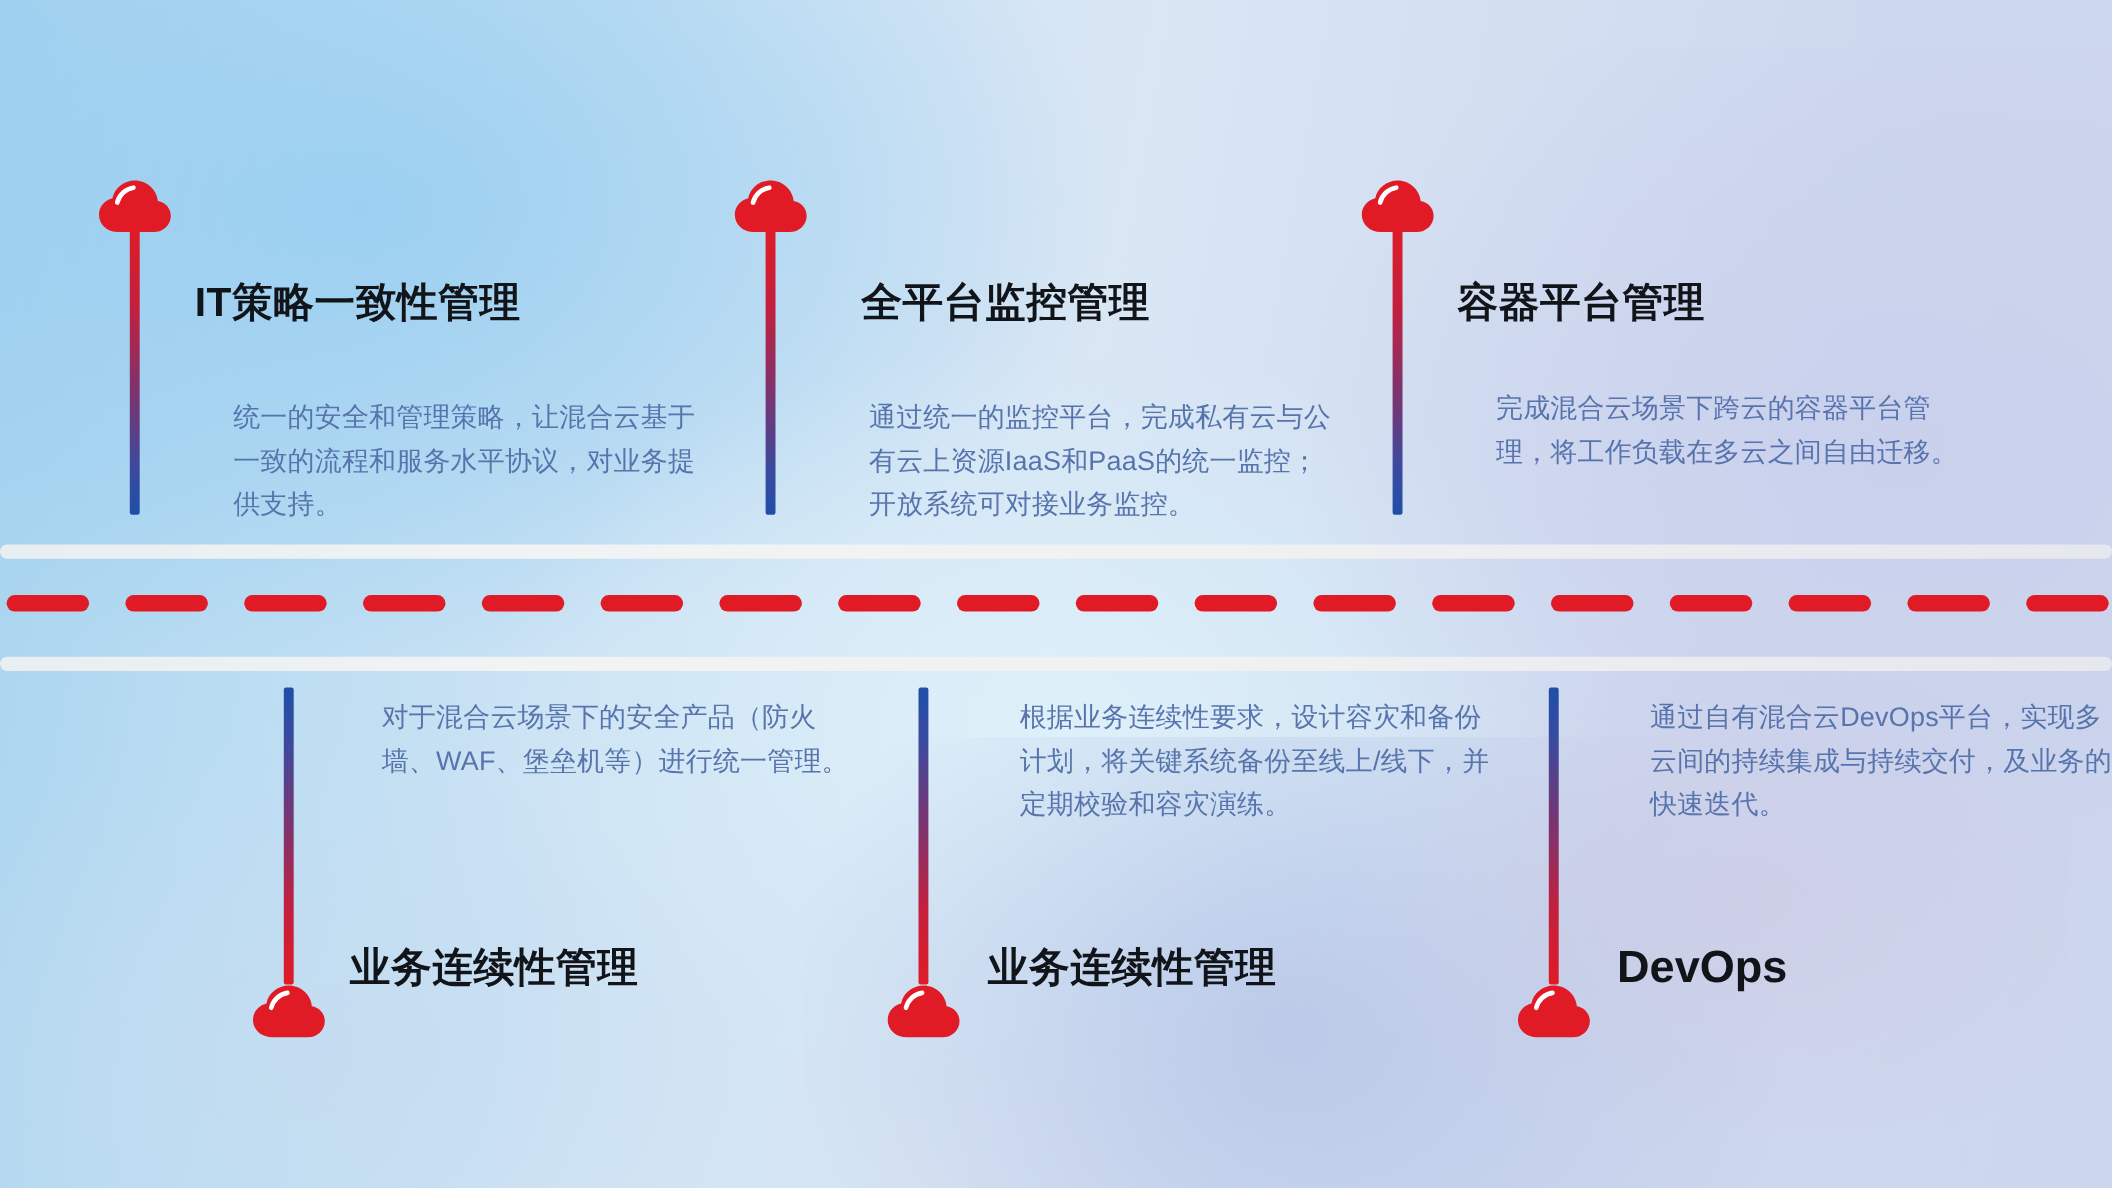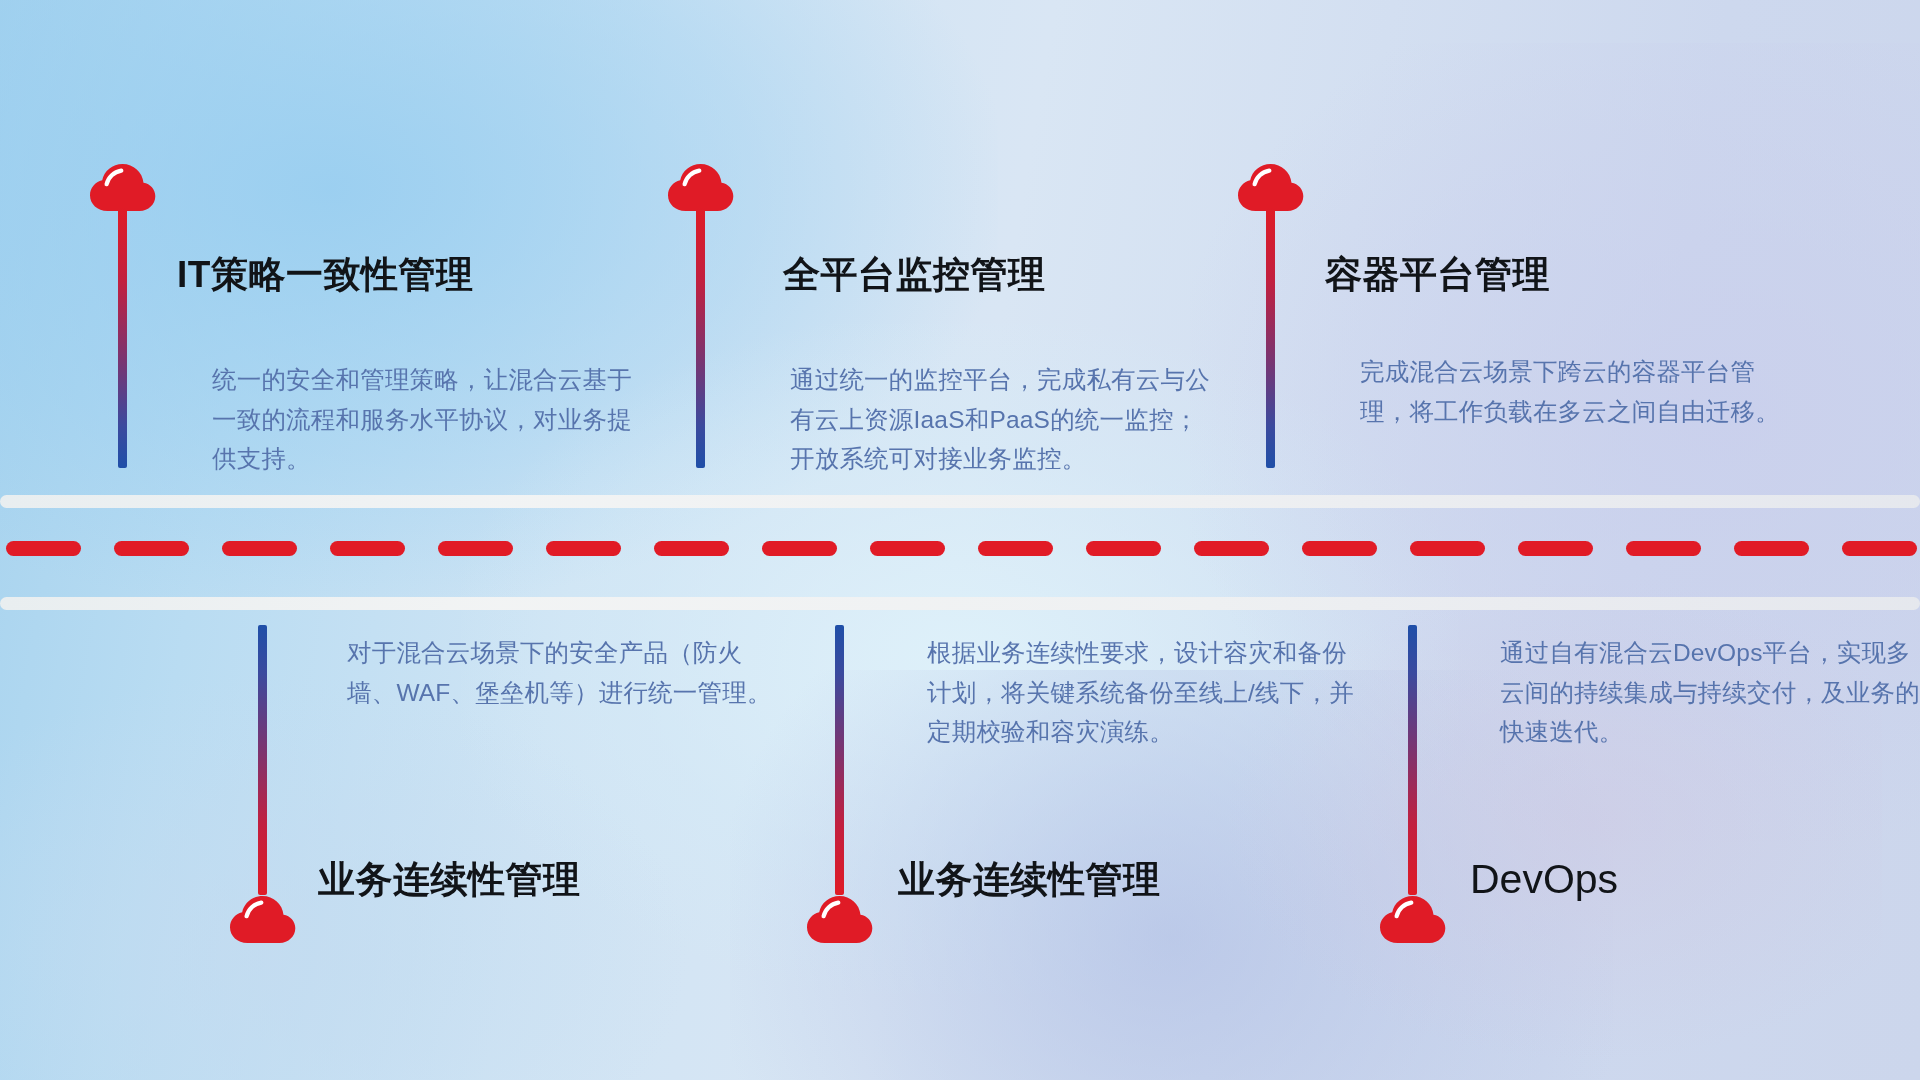--- a/index.html
+++ b/index.html
@@ -163,21 +163,21 @@
   .heading {
     position: absolute;
     color: #111418;
     font-size: 37px;
     font-weight: 700;
     letter-spacing: 0.5px;
     white-space: nowrap;
     line-height: 1.2;
     margin-top: 40px;
   }
-  .heading.latin { font-weight: 400; letter-spacing: 0px; }
+  .heading.latin { font-weight: 700; letter-spacing: 0px; }
 
   .body-text {
     position: absolute;
     color: #5774ad;
     font-size: 24.5px;
     line-height: 1.62;
     letter-spacing: 0.2px;
     margin-left: 32px;
   }
 </style>

